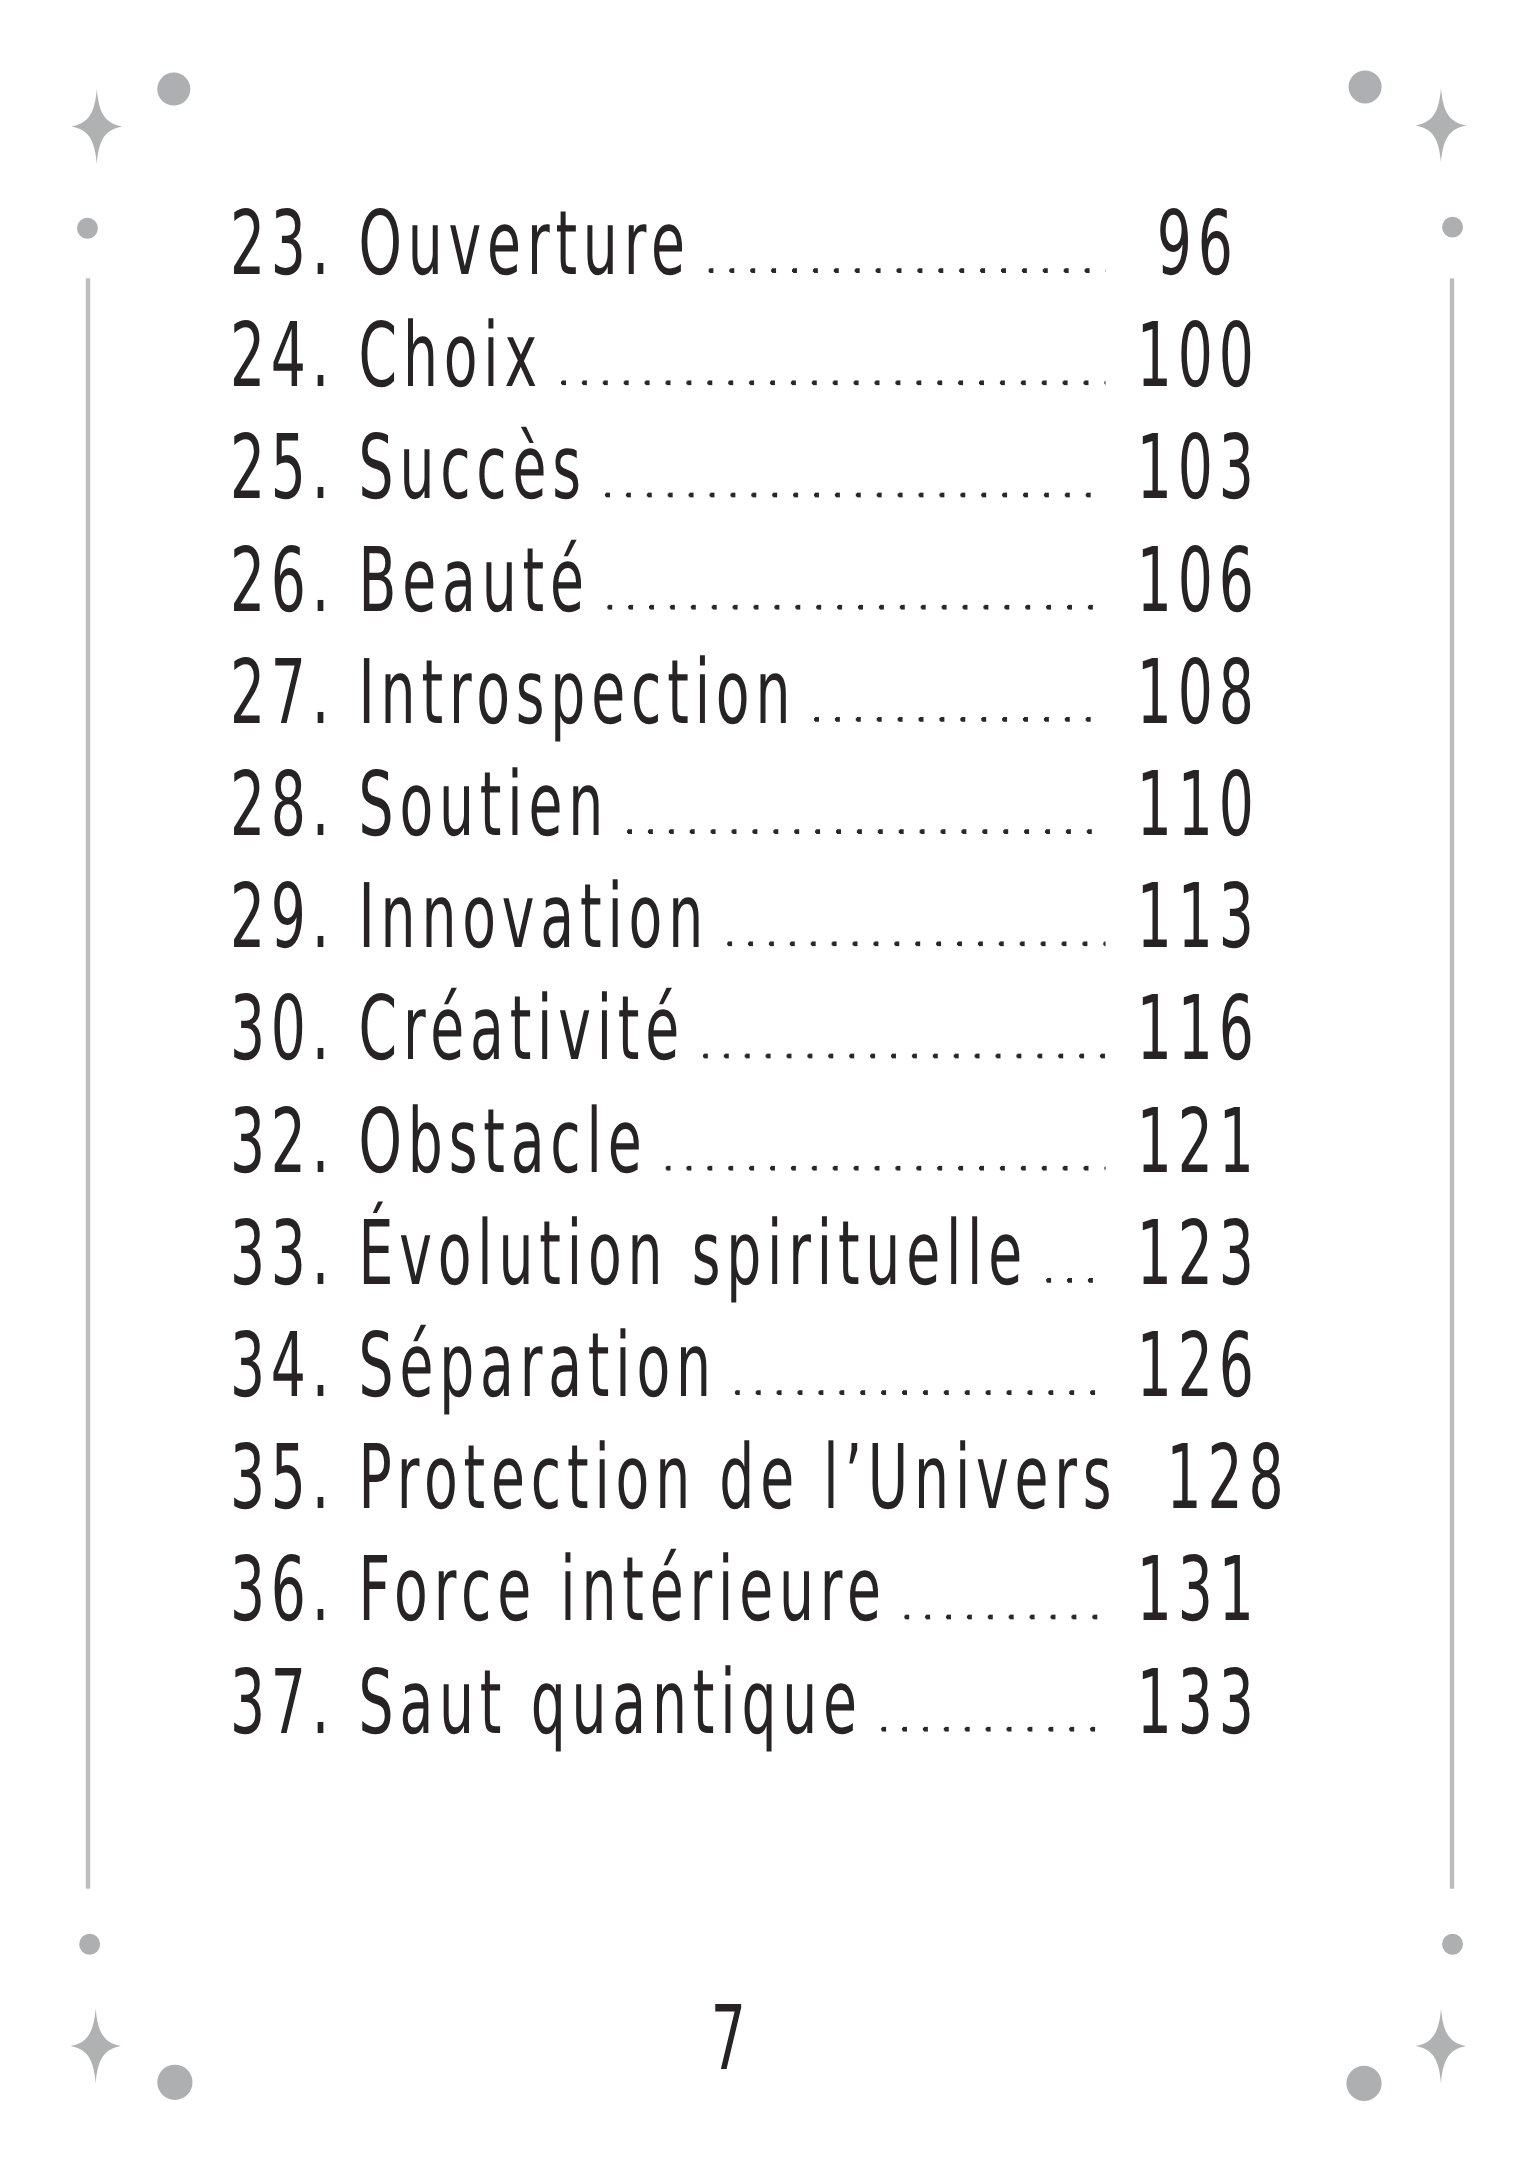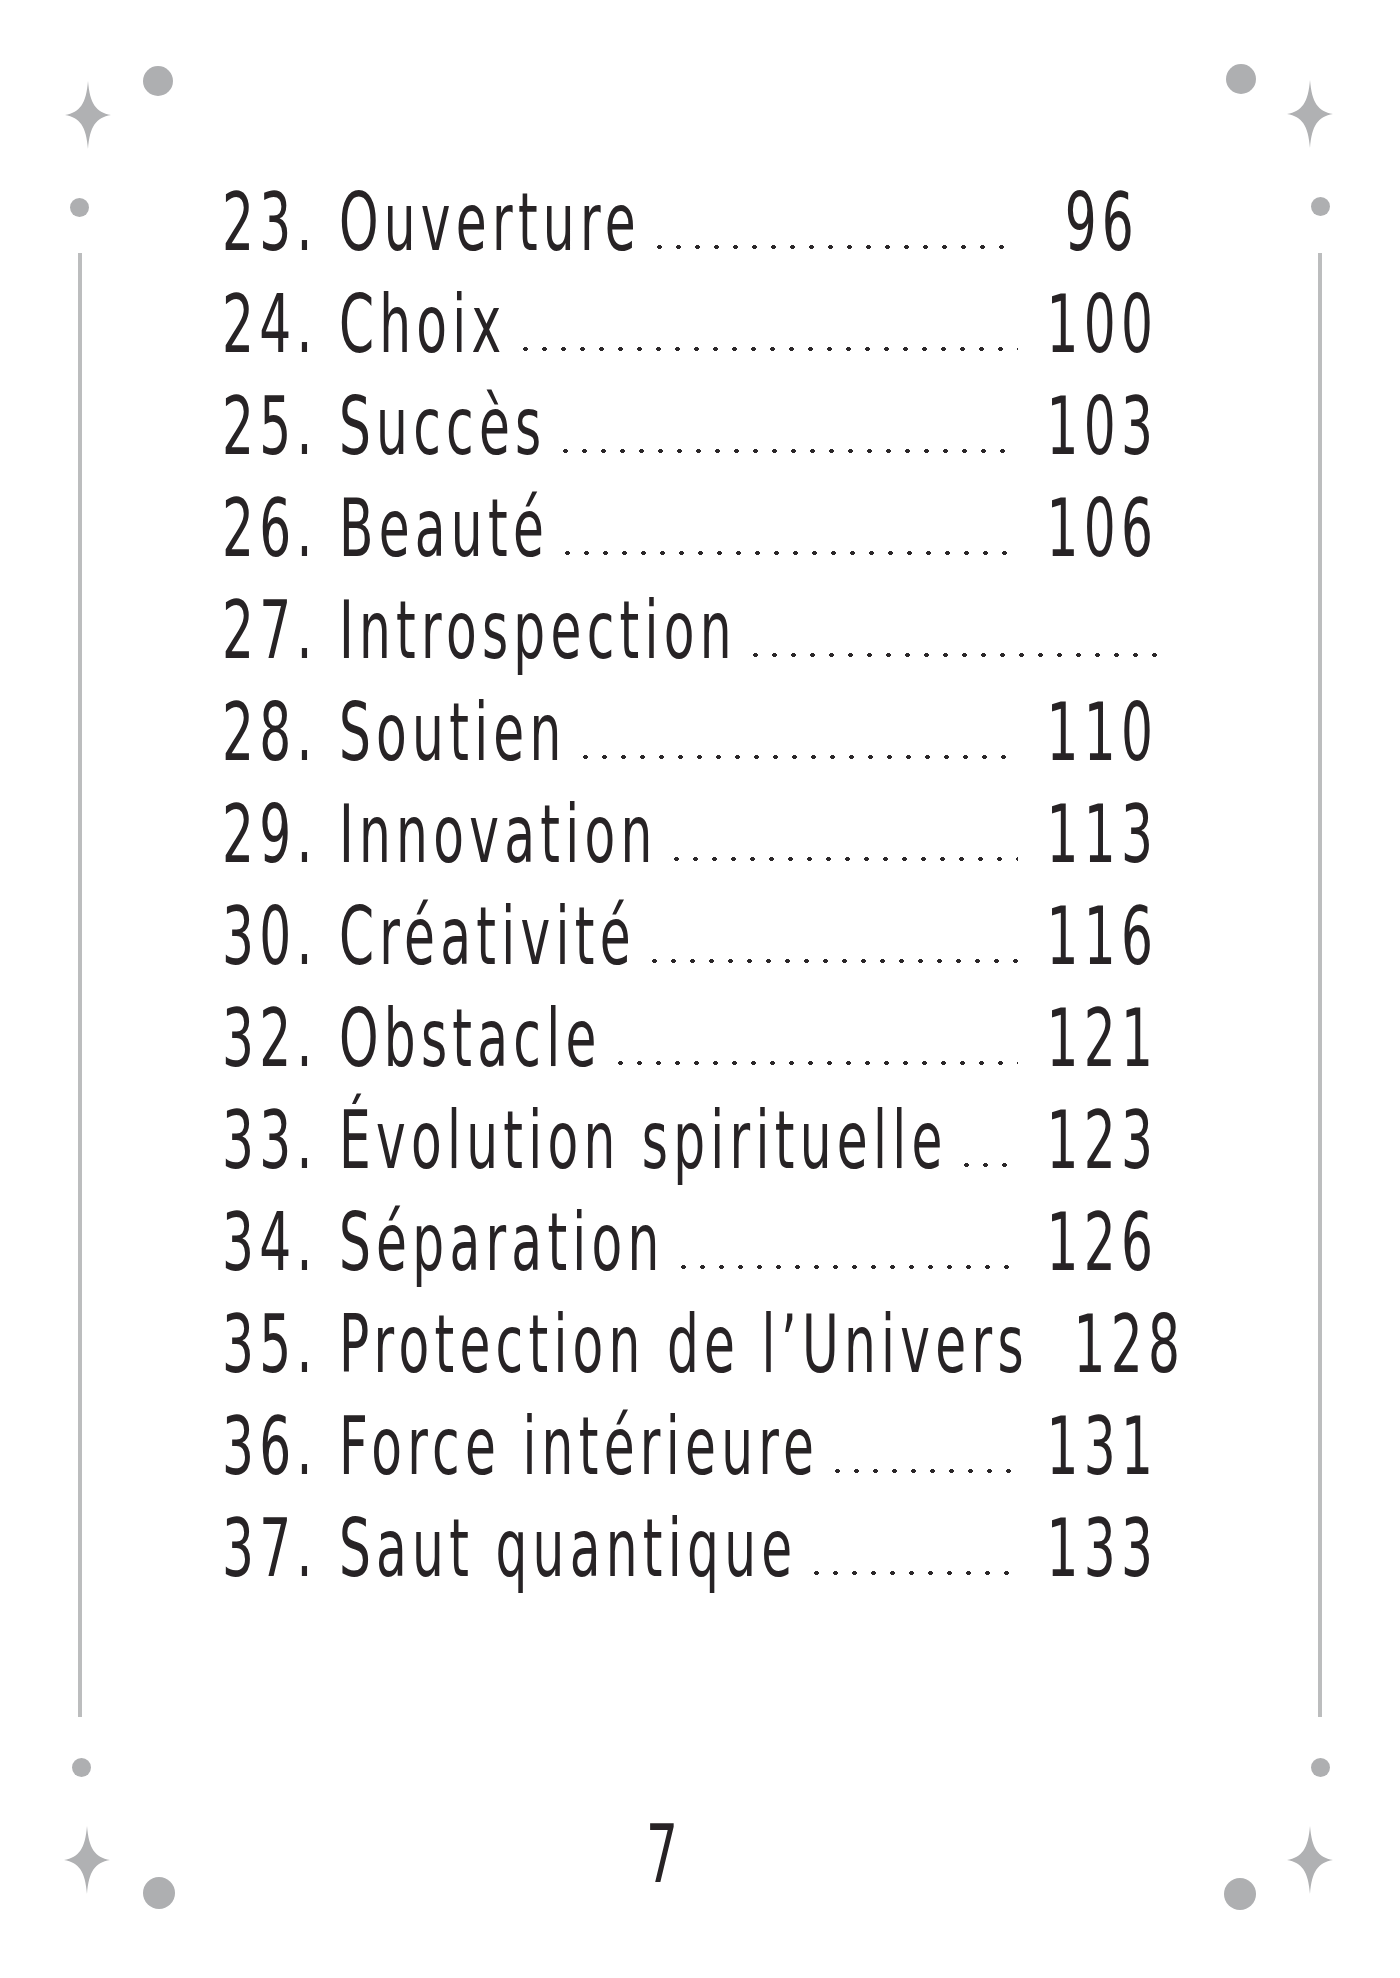--- a/index.html
+++ b/index.html
@@ -3,21 +3,21 @@
 <meta charset="utf-8">
 <style>
   html,body{margin:0;padding:0;background:#ffffff;}
   body{
     width:1400px;height:1978px;position:relative;overflow:hidden;
     font-family:"DejaVu Sans",sans-serif;
     color:#272325;
   }
   
   #toc-list{
-    position:absolute;left:222px;top:171px;width:950px;
+    position:absolute;left:209px;top:171px;width:950px;
   }
   .row{
     display:flex;align-items:baseline;
     height:102px;line-height:102px;
     font-size:81px;letter-spacing:0.105em;
     white-space:nowrap;
   }
   .cond{
     display:inline-block;
     transform:scaleX(0.62);
@@ -115,20 +115,23 @@
     <span class="t cond" data-origin="left" style="margin-right: -200.64px;">26. Beauté</span>
     <span class="leader"></span>
     <span class="pagecol">
       <span class="p cond" data-origin="right" style="margin-left: -68.4px;">106</span>
     </span>
   </div>
 
   <div class="row">
     <span class="t cond" data-origin="left" style="margin-right: -315.4px;">27. Introspection</span>
     <span class="leader"></span>
+    <span class="pagecol">
+      <span class="p cond" data-origin="right" style="margin-left: -68.4px;">108</span>
+    </span>
   </div>
 
   <div class="row">
     <span class="t cond" data-origin="left" style="margin-right: -211.28px;">28. Soutien</span>
     <span class="leader"></span>
     <span class="pagecol">
       <span class="p cond" data-origin="right" style="margin-left: -68.4px;">110</span>
     </span>
   </div>
 

